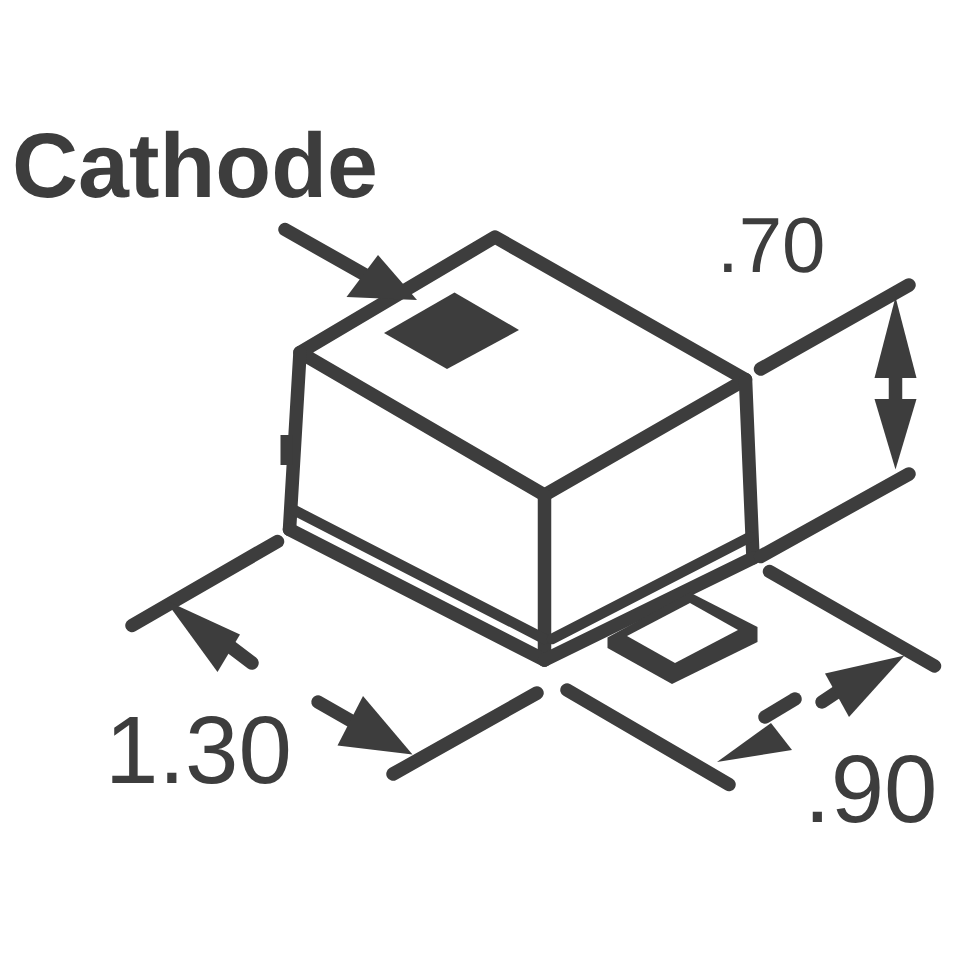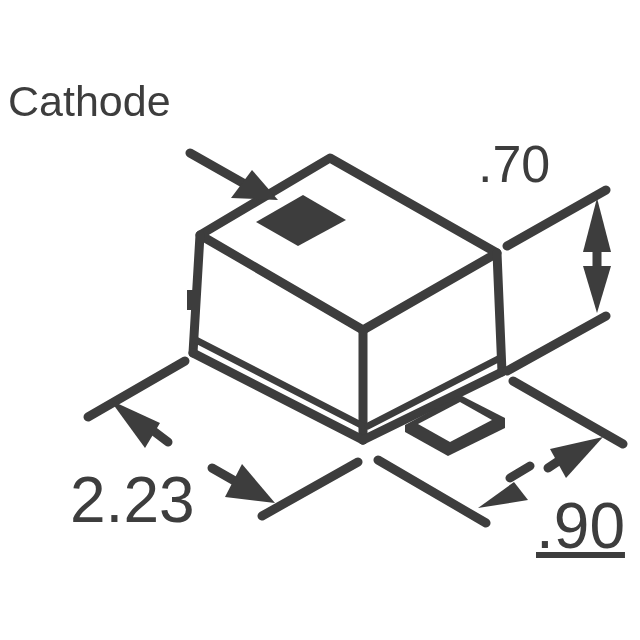--- a/index.html
+++ b/index.html
@@ -1,22 +1,22 @@
 <!DOCTYPE html>
 <html><head>
 <meta charset="utf-8">
 <style>
   html, body { margin:0; padding:0; background:#ffffff; }
   body { width:640px; height:640px; position:relative; overflow:hidden; font-family:"Liberation Sans", sans-serif; }
   svg { position:absolute; left:0; top:0; }
   .lbl { position:absolute; color:#3d3d3d; font-family:"Liberation Sans", sans-serif; line-height:1; white-space:nowrap; }
-  #lbl-cathode { left:8px; top:80px; font-size:43px; }
+  #lbl-cathode { left:8px; top:80px; font-size:61px;font-weight:bold; }
   #lbl-70 { left:478px; top:138px; font-size:52px; }
   #lbl-130 { left:70px; top:468px; font-size:64px; }
-  #lbl-90 { left:536px; top:494px; font-size:64px;text-decoration:underline; }
+  #lbl-90 { left:536px; top:494px; font-size:64px; }
 </style>
 </head>
 <body>
 
 <svg width="640" height="640" viewBox="0 0 640 640">
   <g stroke="#3d3d3d" stroke-width="9" stroke-linecap="round" stroke-linejoin="round" fill="none">
 
     <g>
       <polygon points="200,235 330,158 497,253 363,330" fill="#ffffff"></polygon>
       <line x1="200" y1="235" x2="193" y2="353"></line>
@@ -71,14 +71,14 @@
     <polygon points="110,400 160,423 145,448"></polygon>
     <polygon points="275,503 225,497 242,464"></polygon>
 
     <polygon points="478,508 514,482 528,500"></polygon>
     <polygon points="603,437 550,449 566,478"></polygon>
   </g>
 </svg>
 
 <div class="lbl" id="lbl-cathode">Cathode</div>
 <div class="lbl" id="lbl-70">.70</div>
-<div class="lbl" id="lbl-130">2.23</div>
+<div class="lbl" id="lbl-130">1.30</div>
 <div class="lbl" id="lbl-90">.90</div>
 
 </body></html>

